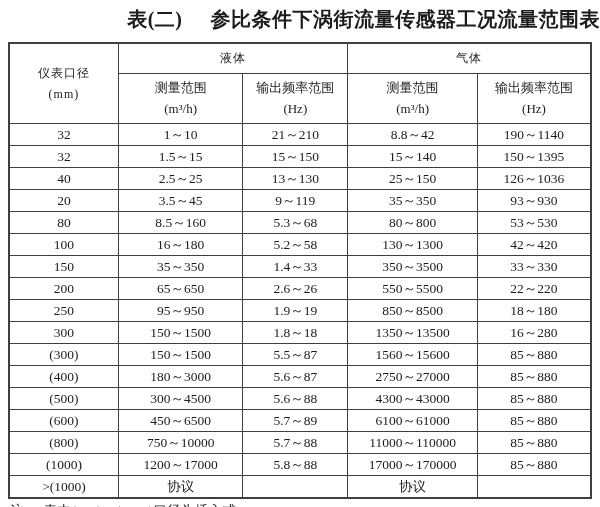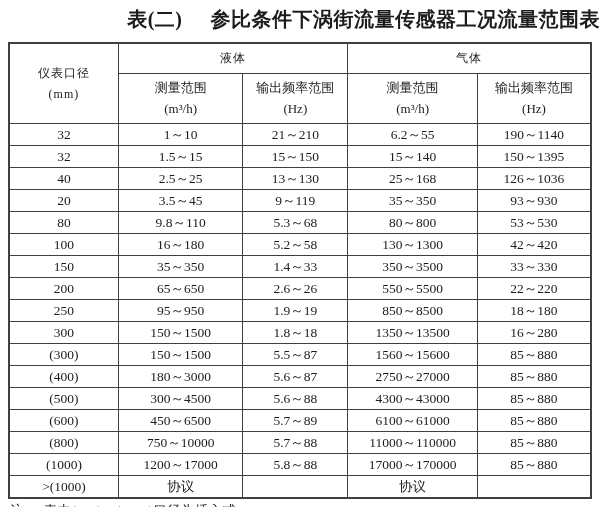--- a/index.html
+++ b/index.html
@@ -117,47 +117,47 @@
           <span>输出频率范围</span><br>
           <span>(Hz)</span>
         </th>
       </tr>
     </thead>
     <tbody>
         <tr>
           <td>32</td>
           <td>1～10</td>
           <td>21～210</td>
-          <td>6.2～55</td>
+          <td>8.8～42</td>
           <td>190～1140</td>
         </tr>
         <tr>
           <td>32</td>
           <td>1.5～15</td>
           <td>15～150</td>
           <td>15～140</td>
           <td>150～1395</td>
         </tr>
         <tr>
           <td>40</td>
           <td>2.5～25</td>
           <td>13～130</td>
-          <td>25～168</td>
+          <td>25～150</td>
           <td>126～1036</td>
         </tr>
         <tr>
           <td>20</td>
           <td>3.5～45</td>
           <td>9～119</td>
           <td>35～350</td>
           <td>93～930</td>
         </tr>
         <tr>
           <td>80</td>
-          <td>9.8～110</td>
+          <td>8.5～160</td>
           <td>5.3～68</td>
           <td>80～800</td>
           <td>53～530</td>
         </tr>
         <tr>
           <td>100</td>
           <td>16～180</td>
           <td>5.2～58</td>
           <td>130～1300</td>
           <td>42～420</td>

